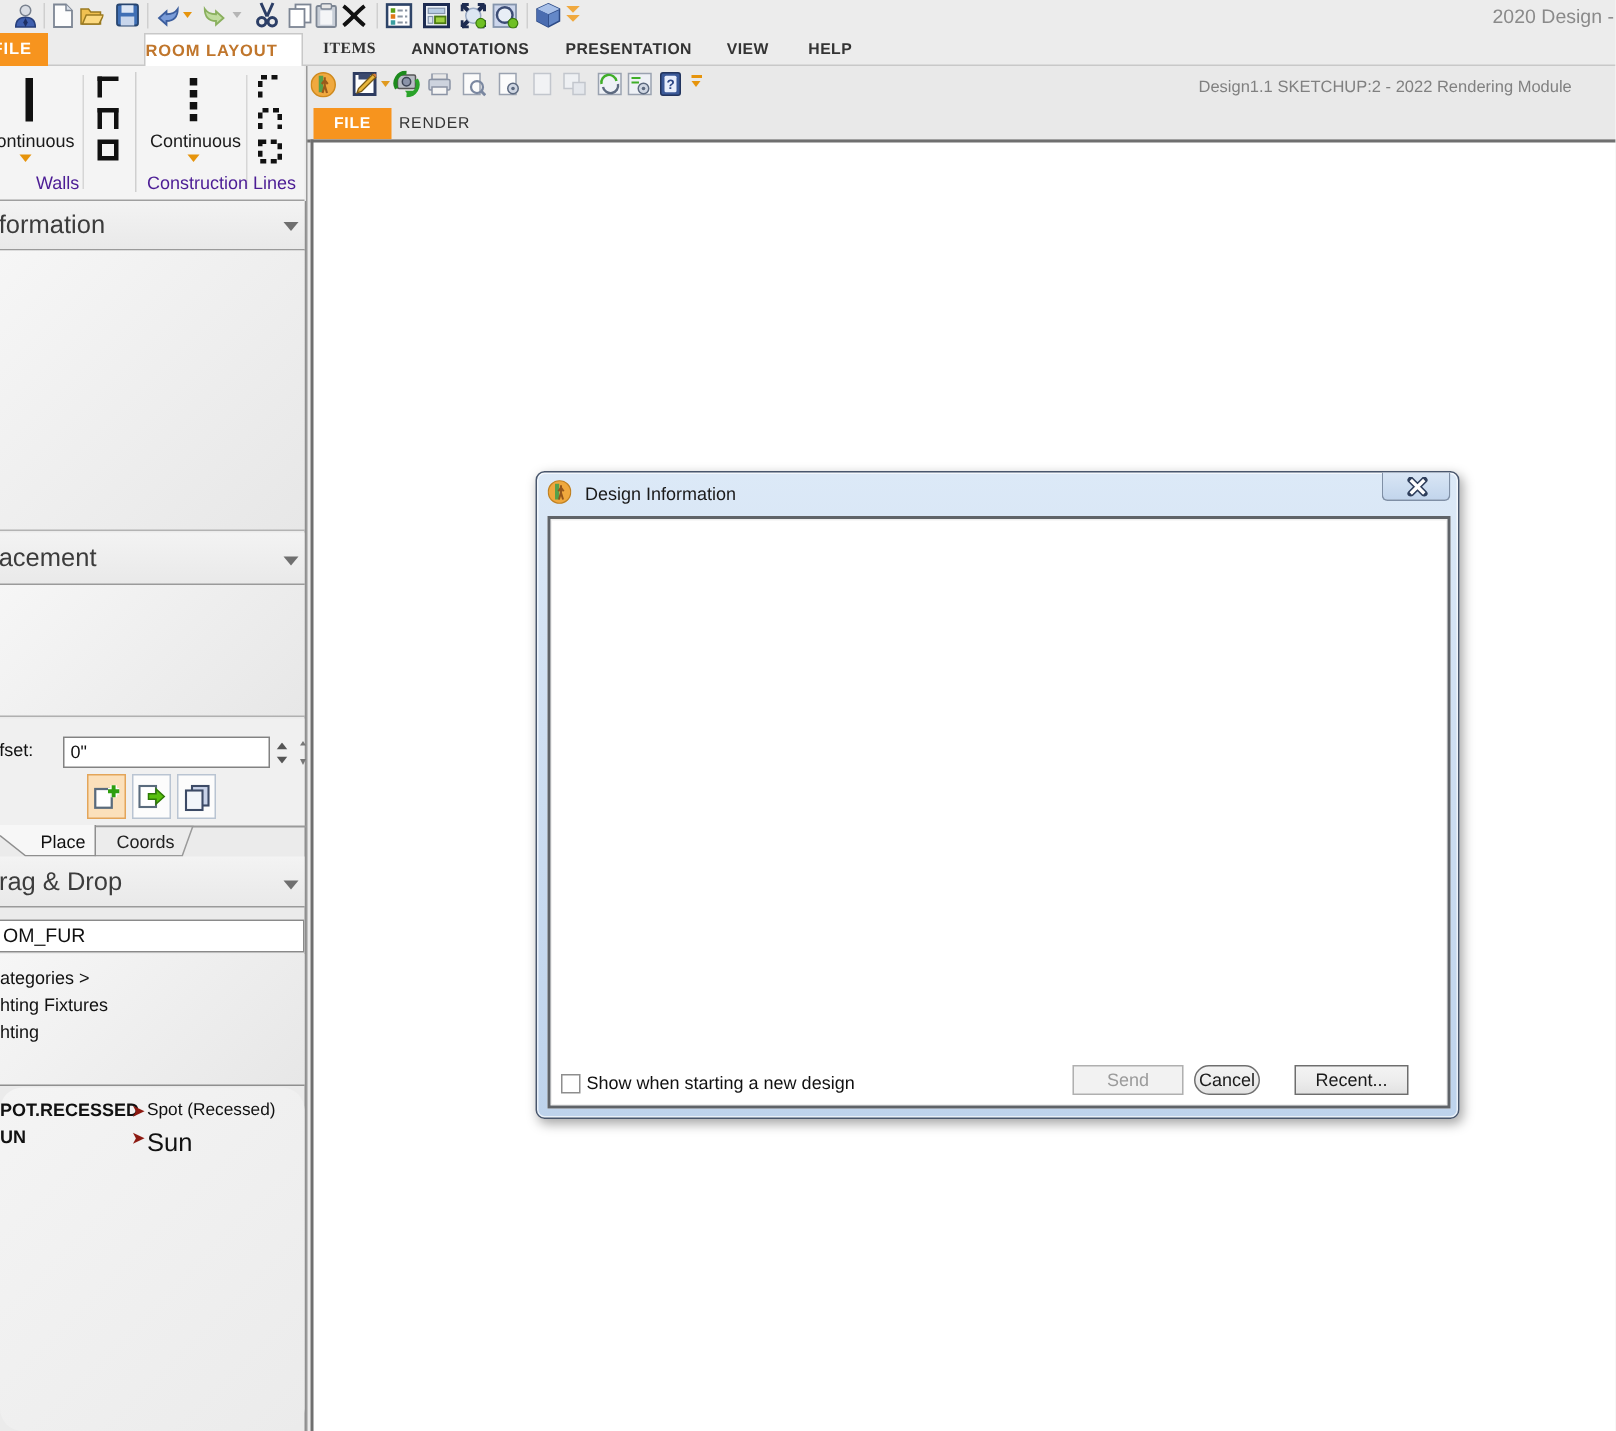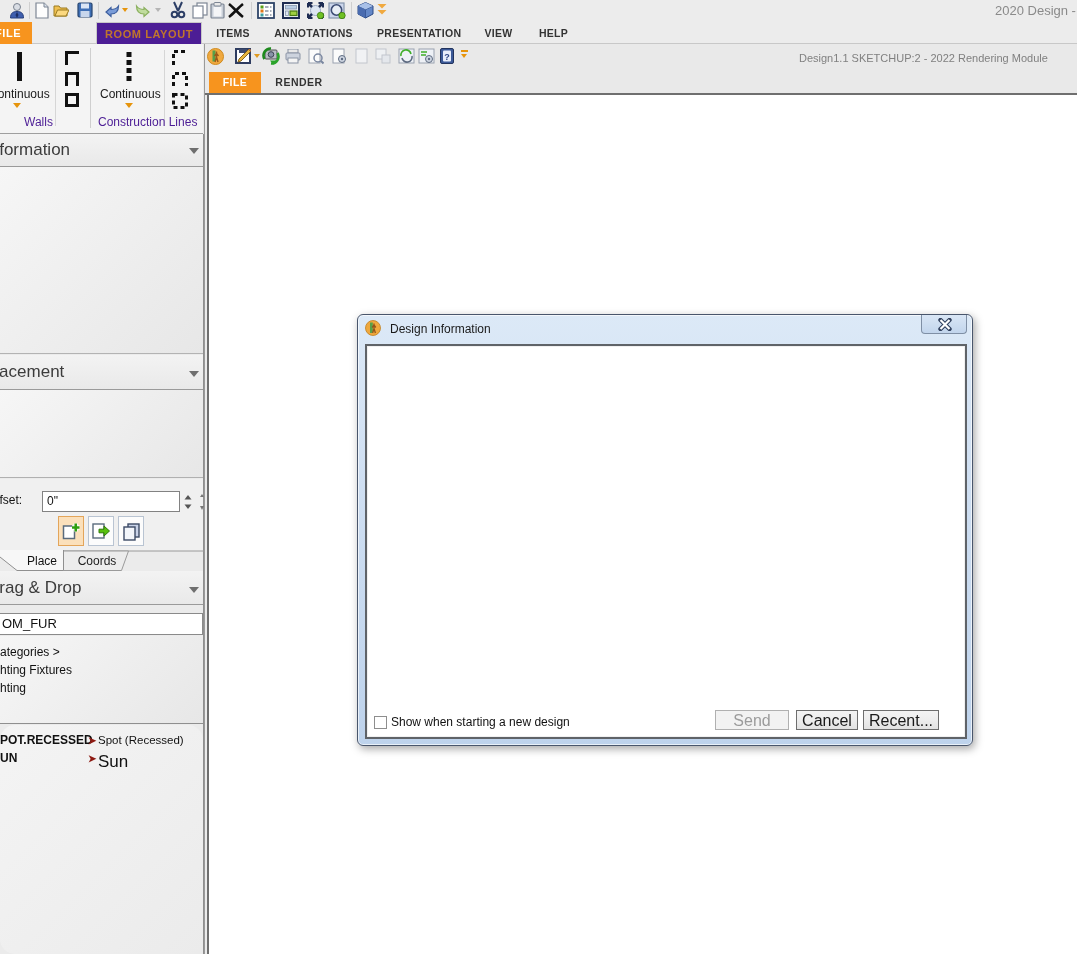--- a/index.html
+++ b/index.html
@@ -9,21 +9,21 @@
 
 
 .titlebar { left:0; top:0; width:1077px; height:22px; background:#ececec; }
 .apptitle { right:0; top:3px; width:82px; height:16px; font-size:13px; color:#8a8a8a; white-space:nowrap; overflow:hidden; }
 .qsep { top:2px; width:1px; height:17px; background:#cfcfcf; }
 
 
 .tabrow { left:0; top:22px; width:1077px; height:22px; background:#ececec; border-bottom:1px solid #c8c8c8; }
 .rtab { top:0; height:22px; font-size:10.5px; font-weight:bold; color:#333; letter-spacing:0.3px; line-height:22px; text-align:center; }
 .filetab { left:0; top:0; width:32px; height:22px; background:#f7941e; color:#fff; font-size:11px; font-weight:bold; line-height:22px; letter-spacing:0.6px; overflow:hidden; }
-.seltab { left:96px; top:0; width:106px; height:23px; background:#4c1d95; border:1px solid #c8c8c8; border-bottom:none; color:#c0762c; font-size:11px; font-weight:bold; letter-spacing:0.6px; line-height:22px; text-align:center; }
+.seltab { left:96px; top:0; width:106px; height:23px; background:#ffffff; border:1px solid #c8c8c8; border-bottom:none; color:#c0762c; font-size:11px; font-weight:bold; letter-spacing:0.6px; line-height:22px; }
 
 
 .ribbon { left:0; top:44px; width:203px; height:90px; background:#f4f4f4; border-bottom:1px solid #9f9f9f; }
 .rlabel { font-size:12px; color:#1a1a1a; white-space:nowrap; }
 .rgroup { font-size:12px; color:#4c1d95; white-space:nowrap; }
 .vline { width:1px; background:#d6d6d6; }
 .oarrow { width:0; height:0; border-left:4px solid transparent; border-right:4px solid transparent; border-top:5px solid #e6940c; }
 
 
 .panel { left:0; top:134px; width:204px; height:820px; background:#ebebeb; border-right:1px solid #8f8f8f; }
@@ -38,21 +38,21 @@
 .canvas { left:207px; top:93px; width:870px; height:861px; background:#fff; border-left:2px solid #6f6f6f; border-top:2px solid #6f6f6f; }
 
 
 .dlg { left:357px; top:314px; width:616px; height:432px; border-radius:6px;
   background:linear-gradient(#dce9f7 0%, #cfdff2 40%, #bed3ec 100%);
   border:1px solid #49566c; box-shadow:2px 3px 8px rgba(0,0,0,0.35), inset 0 0 0 1px rgba(255,255,255,0.65); }
 .dlgtitle { left:32px; top:7px; font-size:12px; color:#1a1a1a; }
 .dlgclose { left:563px; top:0px; width:46px; height:19px; border:1px solid #7f8fa5; border-top:none; border-radius:0 0 4px 4px;
   background:linear-gradient(#d9e6f5,#c2d5ec); }
 .dlgbody { left:7px; top:29px; width:602px; height:395px; background:#fff; border:2px solid #5f6368; box-shadow:inset 0 0 0 1px #f0f0f0; }
-.wbtn { position:absolute; height:20px; font-size:16px; color:#1a1a1a; text-align:center; line-height:19px;
+.wbtn { position:absolute; height:20px; font-size:12px; color:#1a1a1a; text-align:center; line-height:19px;
   background:linear-gradient(#f3f3f3,#ececec 55%,#e2e2e2); border:1px solid #6e6e6e; }
 .wbtn.dis { color:#9b9b9b; border-color:#b0b0b0; background:#f2f2f2; }
 </style>
 </head>
 <body>
 <div class="app">
 
   <div class="abs titlebar" id="titlebar">
 
     <svg class="abs" style="left:9px;top:2px;" width="16" height="17">
@@ -151,21 +151,21 @@
       <path d="M0.5,1 L9.5,1 L5,5.5 Z" fill="#f0a93f"></path>
       <path d="M0.5,7 L9.5,7 L5,11.5 Z" fill="#f0a93f"></path>
     </svg>
   </div>
   <div class="abs apptitle">2020 Design - [D</div>
 
   <div class="abs tabrow">
     <div class="abs filetab"><span style="margin-left:-5px;display:inline-block;">FILE</span></div>
     <div class="abs rtab" style="left:45px;width:42px;margin-top:44px;">HOME</div>
     <div class="abs seltab">ROOM LAYOUT</div>
-    <div class="abs rtab" style="left:213px;width:40px;">ITEMS</div>
+    <div class="abs rtab" style="left:213px;width:40px;font-family:Liberation Serif, serif;">ITEMS</div>
     <div class="abs rtab" style="left:271px;width:85px;">ANNOTATIONS</div>
     <div class="abs rtab" style="left:377px;width:83px;">PRESENTATION</div>
     <div class="abs rtab" style="left:483px;width:31px;">VIEW</div>
     <div class="abs rtab" style="left:537px;width:33px;">HELP</div>
   </div>
 
   <div class="abs ribbon" id="ribbon">
 
     <div class="abs" style="left:17px;top:8px;width:5px;height:29px;background:#111;"></div>
     <div class="abs rlabel" style="left:-11px;top:43px;">Continuous</div>
@@ -334,21 +334,21 @@
       <rect x="0.5" y="0.5" width="13" height="15" rx="1.5" fill="#3b5998" stroke="#22345e" stroke-width="1"></rect>
       <rect x="3" y="2.5" width="8" height="11" rx="1" fill="#e8eefc"></rect>
       <text x="7" y="11.5" font-size="9" font-weight="bold" fill="#2c4584" text-anchor="middle" font-family="Liberation Sans">?</text>
     </svg>
     <div class="abs" style="left:257px;top:6px;width:7px;height:2px;background:#e6940c;"></div>
     <div class="oarrow abs" style="left:257px;top:10px;border-left-width:3.5px;border-right-width:3.5px;border-top-width:4px;"></div>
 
     <div class="abs swtitle" style="left:595px;top:8px;font-size:11px;">Design1.1 SKETCHUP:2 - 2022 Rendering Module</div>
 
     <div class="abs" style="left:5px;top:28px;width:52px;height:21px;background:#f7941e;color:#fff;font-size:10.5px;font-weight:bold;text-align:center;line-height:21px;letter-spacing:0.5px;">FILE</div>
-    <div class="abs" style="left:62px;top:28px;width:66px;height:21px;color:#333;font-size:10.5px;font-weight:bold;text-align:center;line-height:21px;letter-spacing:0.5px;">RENDER</div>
+    <div class="abs" style="left:62px;top:28px;width:66px;height:21px;color:#333;font-size:10.5px;font-weight:normal;text-align:left;line-height:21px;letter-spacing:0.5px;">RENDER</div>
   </div>
   <div class="abs canvas"></div>
   <div class="abs" style="left:204px;top:44px;width:1px;height:910px;background:#9a9a9a;"></div>
 
   <div class="abs dlg" id="dlg">
     <svg class="abs" style="left:7px;top:5px;" width="16" height="16">
       <circle cx="8" cy="8" r="7.5" fill="#efa83d"></circle>
       <circle cx="8" cy="8" r="7.5" fill="none" stroke="#c08020" stroke-width="0.8"></circle>
       <rect x="5" y="2.5" width="2.8" height="10.5" fill="#57a04a"></rect>
       <path d="M9,3.5 L9,8.5 M9,5 L7.2,7.5 M9,5 L10.8,7.5 M9,8.5 L7.6,13 M9,8.5 L10.4,13" stroke="#94551a" stroke-width="1.3" fill="none"></path>
@@ -359,17 +359,17 @@
         <path d="M2.5,2 L11.5,11 M11.5,2 L2.5,11" stroke="#2f3f5c" stroke-width="4.4" stroke-linecap="round"></path>
         <path d="M2.5,2 L11.5,11 M11.5,2 L2.5,11" stroke="#fff" stroke-width="2.2"></path>
       </svg>
     </div>
     <div class="abs dlgbody"></div>
 
     <div class="abs" style="left:16px;top:401px;width:13px;height:13px;background:#fff;border:1px solid #8e8e8e;"></div>
     <div class="abs" style="left:33px;top:400px;font-size:12px;color:#111;">Show when starting a new design</div>
 
     <div class="wbtn dis" style="left:357px;top:395px;width:74px;">Send</div>
-    <div class="wbtn" style="left:438px;top:395px;width:62px;">Cancel</div>
+    <div class="wbtn" style="left:438px;top:395px;width:44px;border-radius:10px;">Cancel</div>
     <div class="wbtn" style="left:505px;top:395px;width:76px;">Recent...</div>
   </div>
 
 </div>
 
 </body></html>

